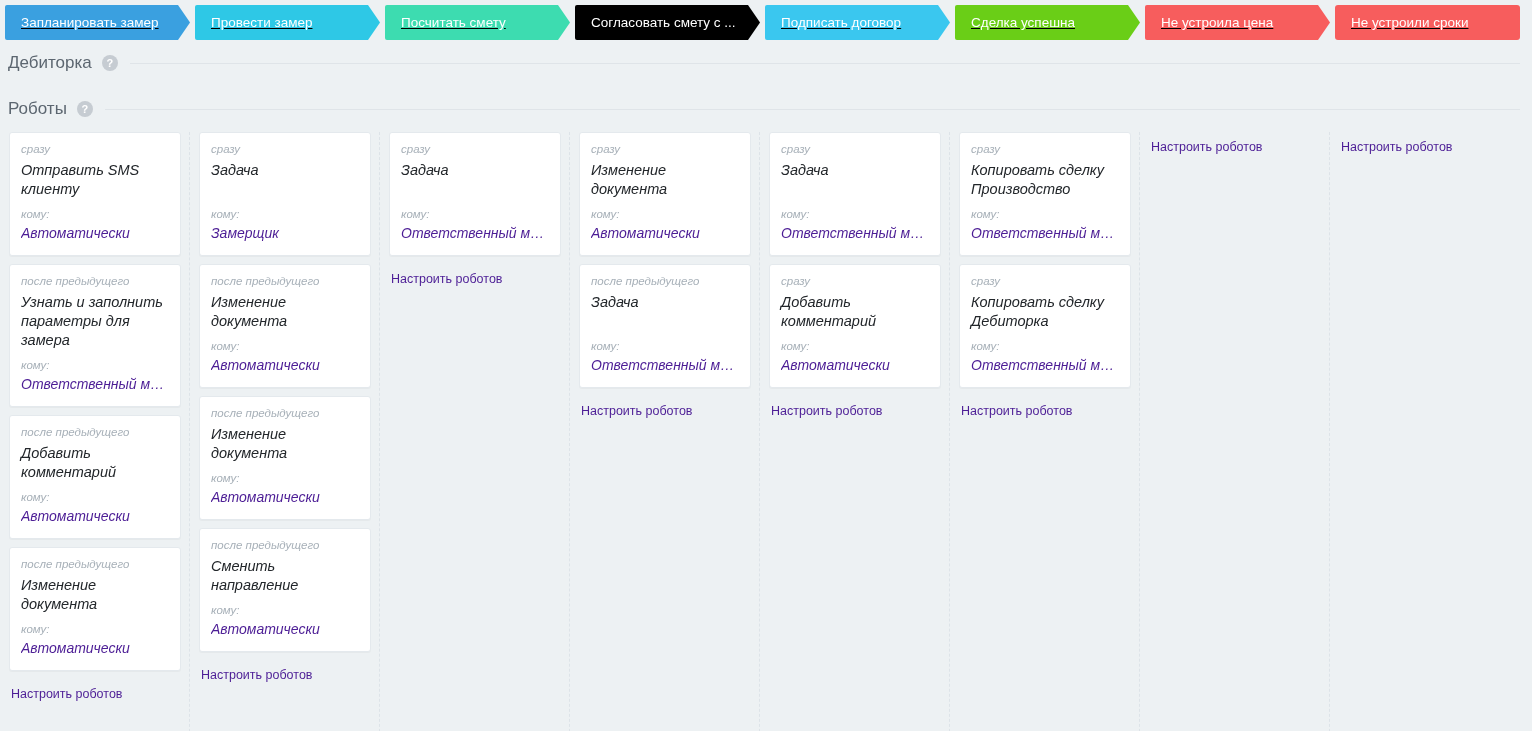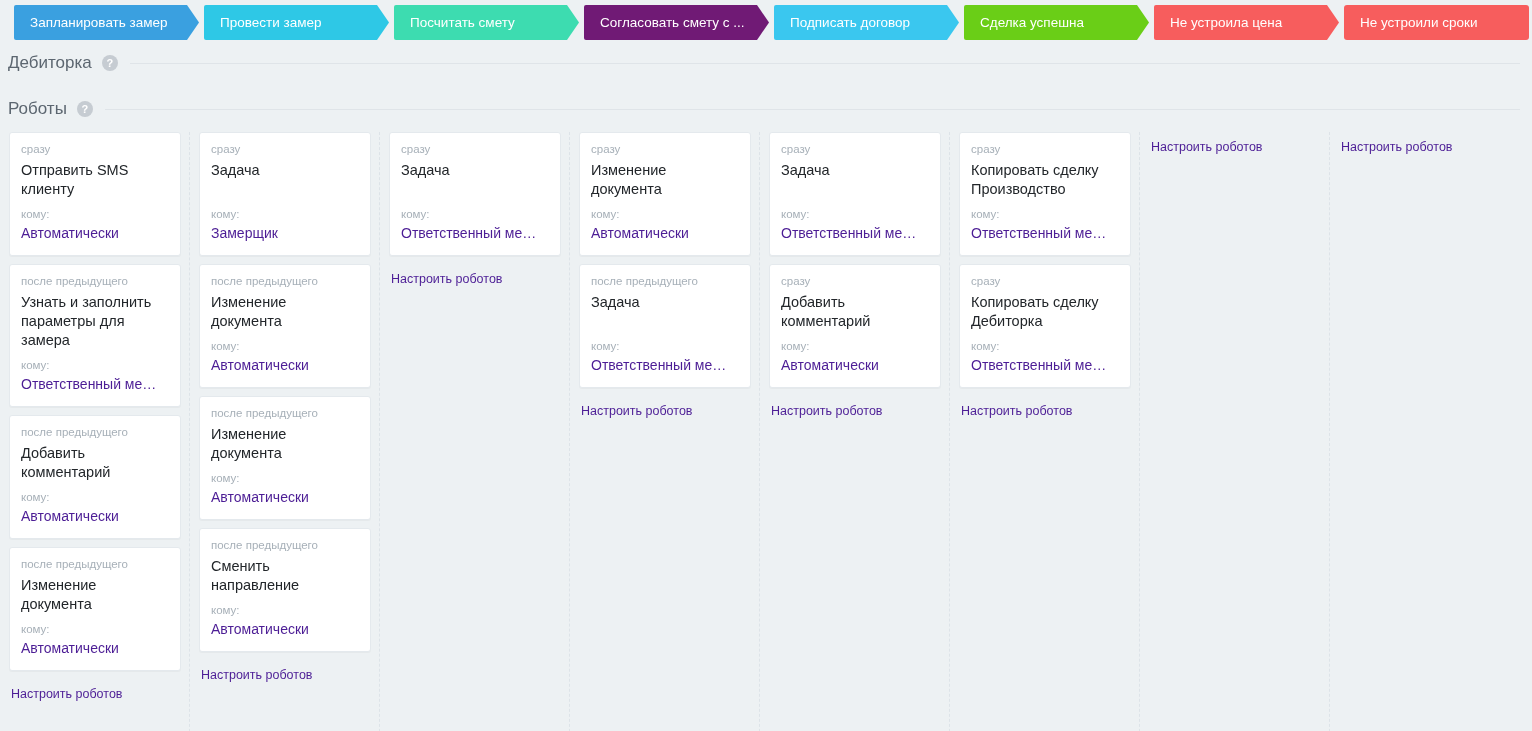--- a/index.html
+++ b/index.html
@@ -7,24 +7,25 @@
     background: #edf1f3;
     font-family: "Liberation Sans", "DejaVu Sans", sans-serif;
     -webkit-font-smoothing: antialiased;
   }
   body { width: 1532px; height: 731px; overflow: hidden; position: relative; }
 
   
   .stage-bar {
     display: flex;
     align-items: flex-start;
-    padding: 5px 5px 0 14px;
+    padding: 5px 5px 0 5px;
     height: 40px;
     box-sizing: border-box;
     gap: 5px;
+    text-decoration: underline;
   }
   .stage {
     position: relative;
     height: 35px;
     line-height: 35px;
     color: #fff;
     font-size: 13.5px;
     padding: 0 14px 0 16px;
     box-sizing: border-box;
     white-space: nowrap;
@@ -106,20 +107,21 @@
   .card {
     background: #ffffff;
     border: 1px solid #e4e9ed;
     border-radius: 3px;
     box-shadow: 0 1px 1px rgba(0,0,0,0.035);
     padding: 9px 11px 12px 11px;
     margin-bottom: 8px;
     box-sizing: border-box;
     cursor: pointer;
     position: relative;
+    font-style: italic;
   }
   .card-when {
     font-size: 11.5px;
     color: #a7b0b8;
     line-height: 15px;
     margin-bottom: 4px;
     white-space: nowrap;
     overflow: hidden;
     text-overflow: ellipsis;
   }
@@ -155,21 +157,21 @@
     white-space: nowrap;
   }
 </style>
 </head>
 <body>
 
 <div class="stage-bar">
     <div class="stage arrow" style="background: rgb(58, 160, 224); width: 185px;">Запланировать замер</div>
     <div class="stage arrow" style="background: rgb(46, 200, 230); width: 185px;">Провести замер</div>
     <div class="stage arrow" style="background: rgb(61, 220, 176); width: 185px;">Посчитать смету</div>
-    <div class="stage arrow" style="background: #701a75; width: 185px;">Согласовать смету с ...</div>
+    <div class="stage arrow" style="background: #000000; width: 185px;">Согласовать смету с ...</div>
     <div class="stage arrow" style="background: rgb(58, 199, 239); width: 185px;">Подписать договор</div>
     <div class="stage arrow" style="background: rgb(106, 206, 23); width: 185px;">Сделка успешна</div>
     <div class="stage arrow" style="background: rgb(247, 93, 93); width: 185px;">Не устроила цена</div>
     <div class="stage flat" style="background: rgb(247, 93, 93); width: 185px;">Не устроили сроки</div>
   </div>
 
 <div class="section">
   <div class="section-title">Дебиторка</div>
   <div class="help-icon">?</div>
   <div class="section-rule"></div>

